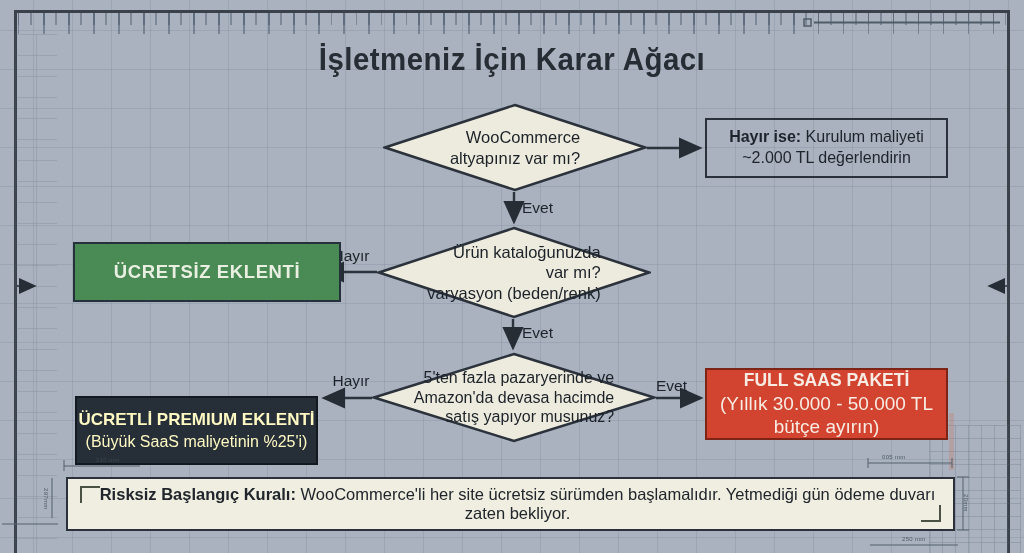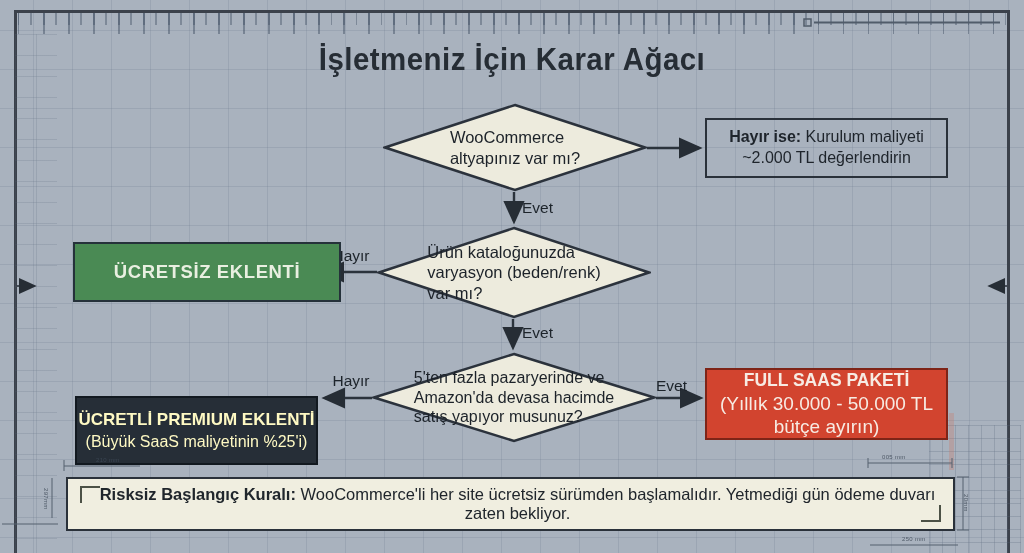--- a/index.html
+++ b/index.html
@@ -31,21 +31,21 @@
       linear-gradient(rgba(90,105,125,.35) 1px, transparent 1px),
       linear-gradient(90deg, rgba(90,105,125,.35) 1px, transparent 1px);
     background-size:21px 21px;}
   .title{
     left:0;right:0;top:42px;text-align:center;
     font-size:31px;font-weight:700;color:#262d35;letter-spacing:.5px;
     transform:scaleX(.95);
   }
   .diamond{display:block;}
   .diamond-text{
-    display:flex;align-items:center;justify-content:center;text-align:left;
+    display:flex;align-items:center;justify-content:center;text-align:right;
     color:#1c2229;font-size:16.5px;line-height:1.24;font-weight:400;
   }
   .node-box{
     box-sizing:border-box;display:flex;flex-direction:column;
     align-items:center;justify-content:center;text-align:center;
   }
   .note-box{border:2.5px solid #2a313a;color:#1e242b;font-size:16px;line-height:1.3;padding:16px 10px;}
   .green-box{background:#4a8a54;border:2.5px solid #25313a;color:#e9efe1;
     font-size:18.5px;font-weight:700;letter-spacing:.6px;}
   .dark-box{background:#262e37;border:2.5px solid #121920;color:#fef9c3;margin-top:28px;}
@@ -143,22 +143,22 @@
 
   <div class="abs edge-label" style="left:522px;top:199px;">Evet</div>
 
   <div class="abs" style="left:377px;top:226px;width:274px;height:93px;">
     <svg class="diamond" width="274" height="93">
       <polygon points="137,2 272,46.5 137,91 2,46.5" fill="#edebdd" stroke="#2b323c" stroke-width="2.5"></polygon>
     </svg>
     <div class="abs diamond-text" style="left:0;top:0;width:274px;height:93px;">
       <div>
         <div>Ürün kataloğunuzda</div>
+        <div>var mı?</div>
         <div>varyasyon (beden/renk)</div>
-        <div>var mı?</div>
       </div>
     </div>
   </div>
 
   <div class="abs edge-label" style="left:328px;top:247px;width:46px;text-align:center;">Hayır</div>
   <div class="abs node-box green-box" style="left:73px;top:242px;width:268px;height:60px;">
     <div>ÜCRETSİZ EKLENTİ</div>
   </div>
 
   <div class="abs edge-label" style="left:522px;top:324px;">Evet</div>

